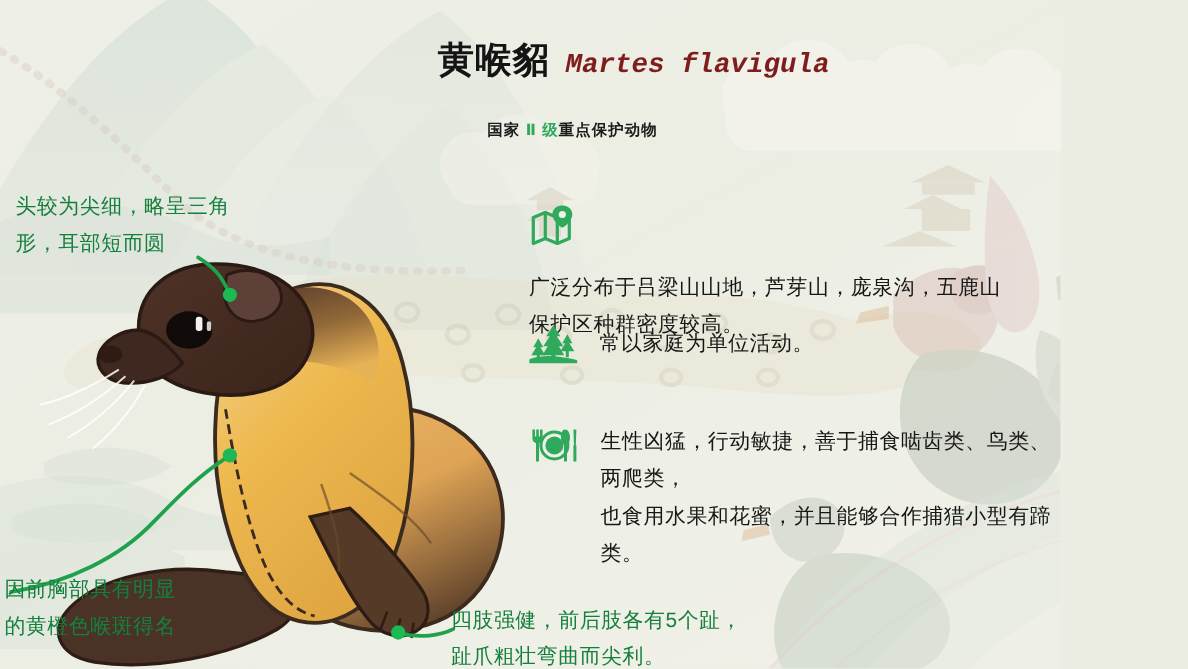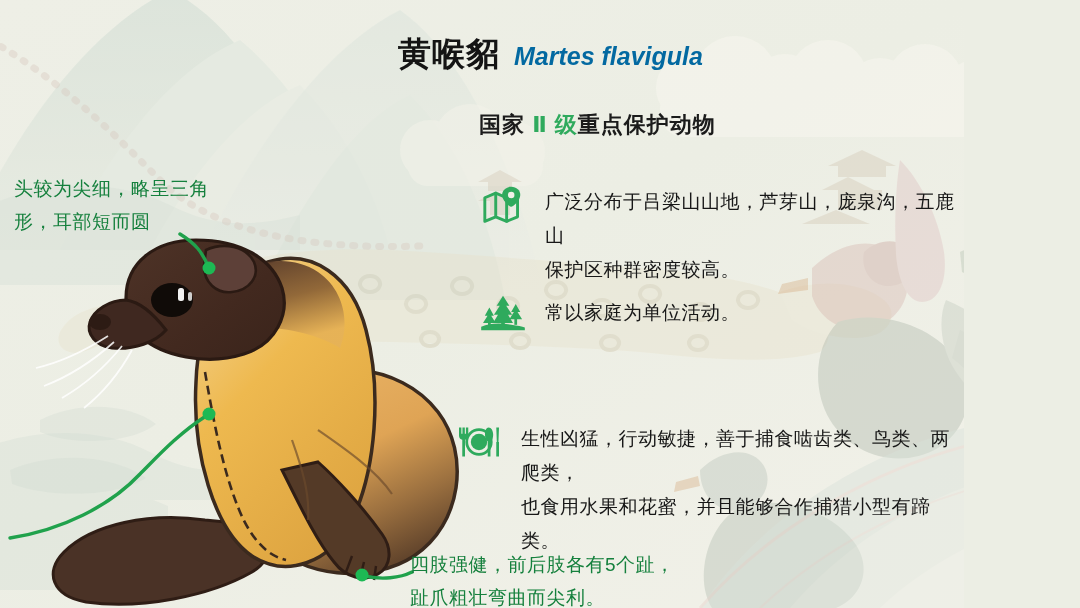--- a/index.html
+++ b/index.html
@@ -20,43 +20,42 @@
   
   .title-wrap{
     position:absolute;left:398px;top:32px;
     display:flex;align-items:baseline;gap:14px;
   }
   .title-cn{
     font-size:33px;font-weight:bold;color:#141414;letter-spacing:1px;
     font-family:"Liberation Sans","DejaVu Sans",sans-serif;
   }
   .title-sci{
-    font-size:25px;font-weight:bold;font-style:italic;color:#0369a1;
-    font-family:Liberation Sans, sans-serif;
+    font-size:25px;font-weight:bold;font-style:italic;color:#7f1d1d;
+    font-family:Liberation Mono, monospace;
   }
 
   .subtitle{
     position:absolute;left:443px;top:110px;
-    font-size:22px;font-weight:bold;color:#1b1b1b;letter-spacing:1px;
+    font-size:14px;font-weight:bold;color:#1b1b1b;letter-spacing:1px;
     white-space:nowrap;
-    margin-left:36px;
   }
   .subtitle .green{color:#2faa5d;}
 
   .fact{
     position:absolute;display:flex;align-items:flex-start;gap:20px;
   }
   .fact-icon{flex:0 0 auto;width:44px;height:40px;display:block;}
   .fact-text{
     font-size:19px;line-height:34px;color:#171717;font-weight:500;
     letter-spacing:0.5px;white-space:pre-line;
   }
-  #fact-distribution{left:481px;top:185px;}
+  #fact-distribution{left:481px;top:185px;flex-direction:column;}
   #fact-social{left:481px;top:293px;align-items:center;}
-  #fact-diet{left:457px;top:385px;margin-top:37px;}
+  #fact-diet{left:482px;top:385px;}
 
   .callout{
     position:absolute;
     font-size:19px;line-height:33px;color:#15803d;font-weight:500;
     letter-spacing:0.5px;white-space:pre-line;z-index:6;
   }
   #callout-head{left:14px;top:172px;}
   #callout-throat{left:4px;top:520px;}
   #callout-limbs{left:410px;top:548px;}
 
@@ -362,16 +361,18 @@
                  C 30.6 9.5, 32 6, 34.5 6 Z"></path>
         <path d="M43 6 L 46 6 L 45.4 22 L 46 22 L 46 38 L 43 38 L 43 22 L 43.6 22 Z"></path>
       </g>
     </svg>
     <div class="fact-text">生性凶猛，行动敏捷，善于捕食啮齿类、鸟类、两爬类，
 也食用水果和花蜜，并且能够合作捕猎小型有蹄类。</div>
   </div>
 
   <div class="callout" id="callout-head">头较为尖细，略呈三角
 形，耳部短而圆</div>
+  <div class="callout" id="callout-throat">因前胸部具有明显
+的黄橙色喉斑得名</div>
   <div class="callout" id="callout-limbs">四肢强健，前后肢各有5个趾，
 趾爪粗壮弯曲而尖利。</div>
 
 </div>
 
 </body></html>

